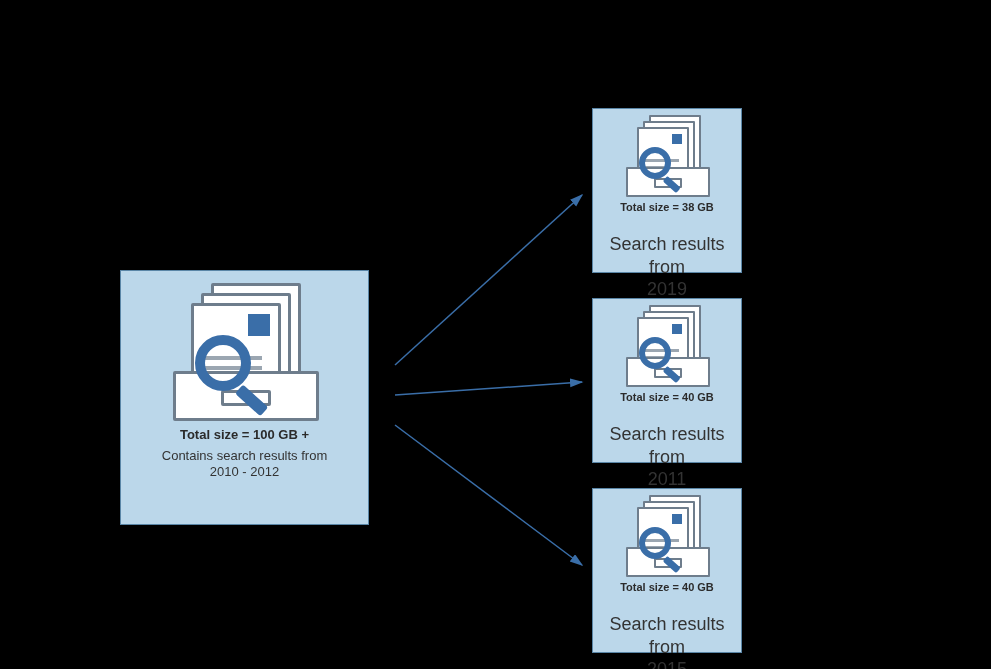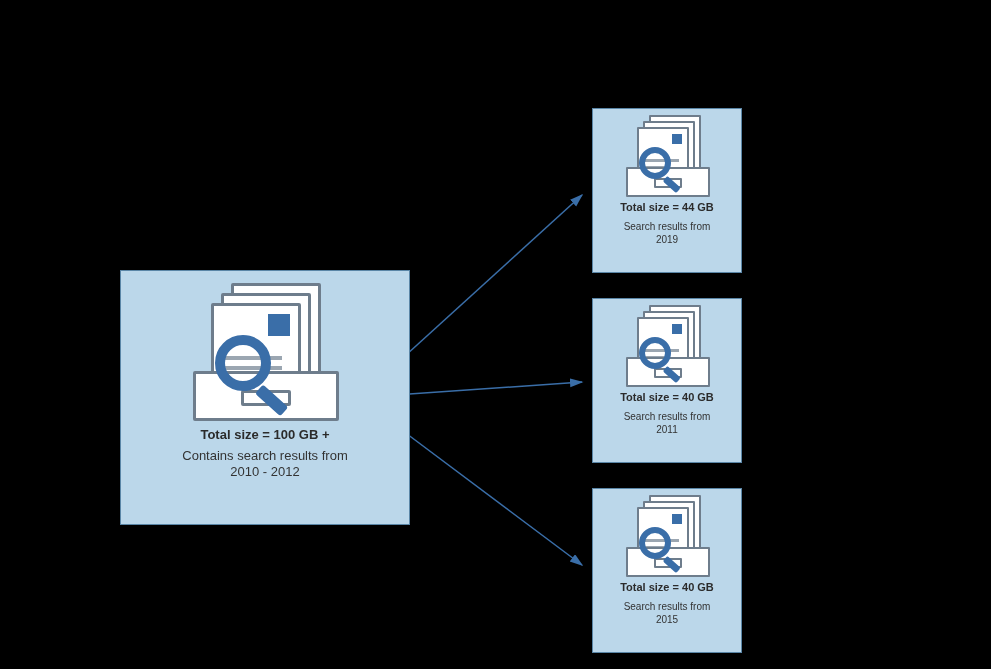--- a/index.html
+++ b/index.html
@@ -15,21 +15,21 @@
   .box {
     position: absolute;
     background: #bbd7ea;
     border: 1px solid #5a86a7;
     text-align: center;
     box-sizing: border-box;
   }
   .big-box {
     left: 120px;
     top: 270px;
-    width: 290px;
+    width: 249px;
     height: 255px;
     padding-top: 12px;
   }
   .small-box {
     width: 150px;
     height: 165px;
     padding-top: 6px;
   }
   .sb1 { left: 592px; top: 108px; }
   .sb2 { left: 592px; top: 298px; }
@@ -40,21 +40,21 @@
     font-size: 13px;
     color: #2b2b2b;
   }
   .small-box .size-line { font-size: 11px; margin-top: 4px; }
   .desc {
     font-size: 13px;
     color: #333;
     margin-top: 6px;
     line-height: 1.25;
   }
-  .small-box .desc { font-size: 10px; margin-top: 8px; }
+  .small-box .desc { font-size: 18px; margin-top: 20px; }
 
   
   .icon-big { position: relative; width: 160px; height: 140px; margin: 0 auto 4px auto; }
   .icon-big .page {
     position: absolute; background: #fff; border: 3px solid #6e7d8c; border-radius: 2px;
     width: 84px; height: 90px;
   }
   .icon-big .p1 { left: 46px; top: 0; }
   .icon-big .p2 { left: 36px; top: 10px; }
   .icon-big .p3 { left: 26px; top: 20px; }
@@ -165,21 +165,21 @@
       <div class="page p2"></div>
     <div class="page p3">
         <div class="sq"></div>
         <div class="l1"></div>
         <div class="l2"></div>
       </div>
     <div class="tray-front"></div>
     <div class="mag"></div>
       <div class="handle"></div>
   </div>
-  <div class="size-line">Total size = 44 GB</div>
+  <div class="size-line">Total size = 38 GB</div>
   <div class="desc">
     <span>Search results from</span><br>
     <span>2019</span>
   </div>
 </div>
 
 <div class="box small-box sb2">
   <div class="icon-sm">
     <div class="page p1"></div>
       <div class="page p2"></div>

